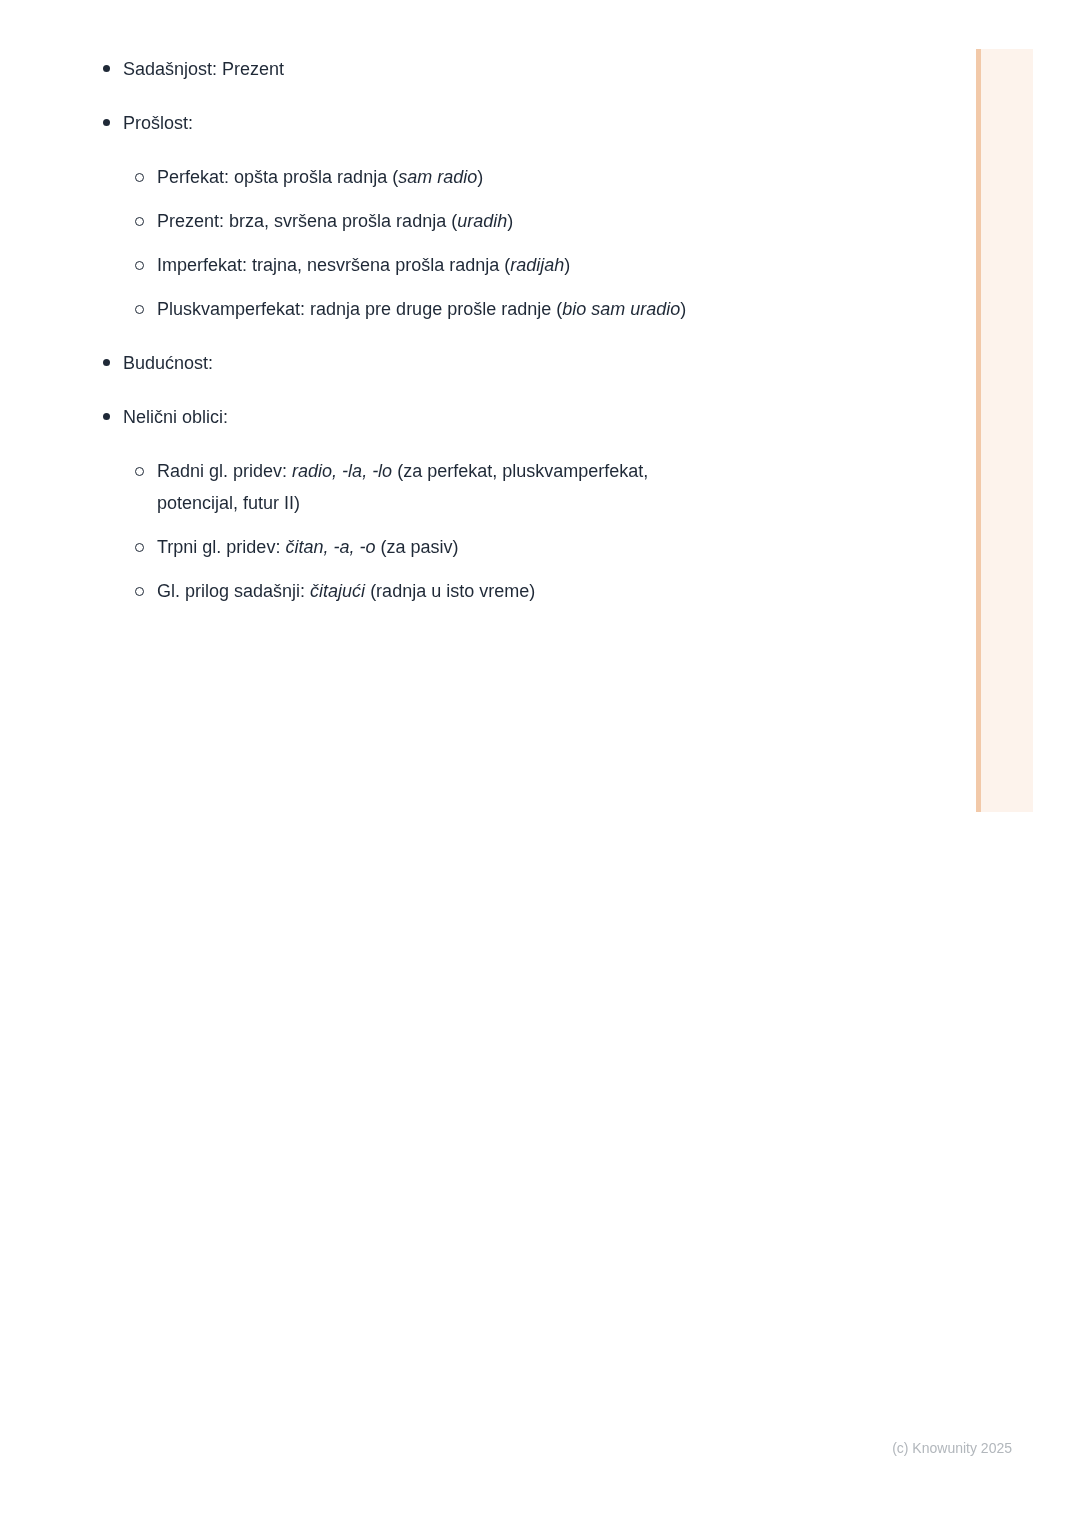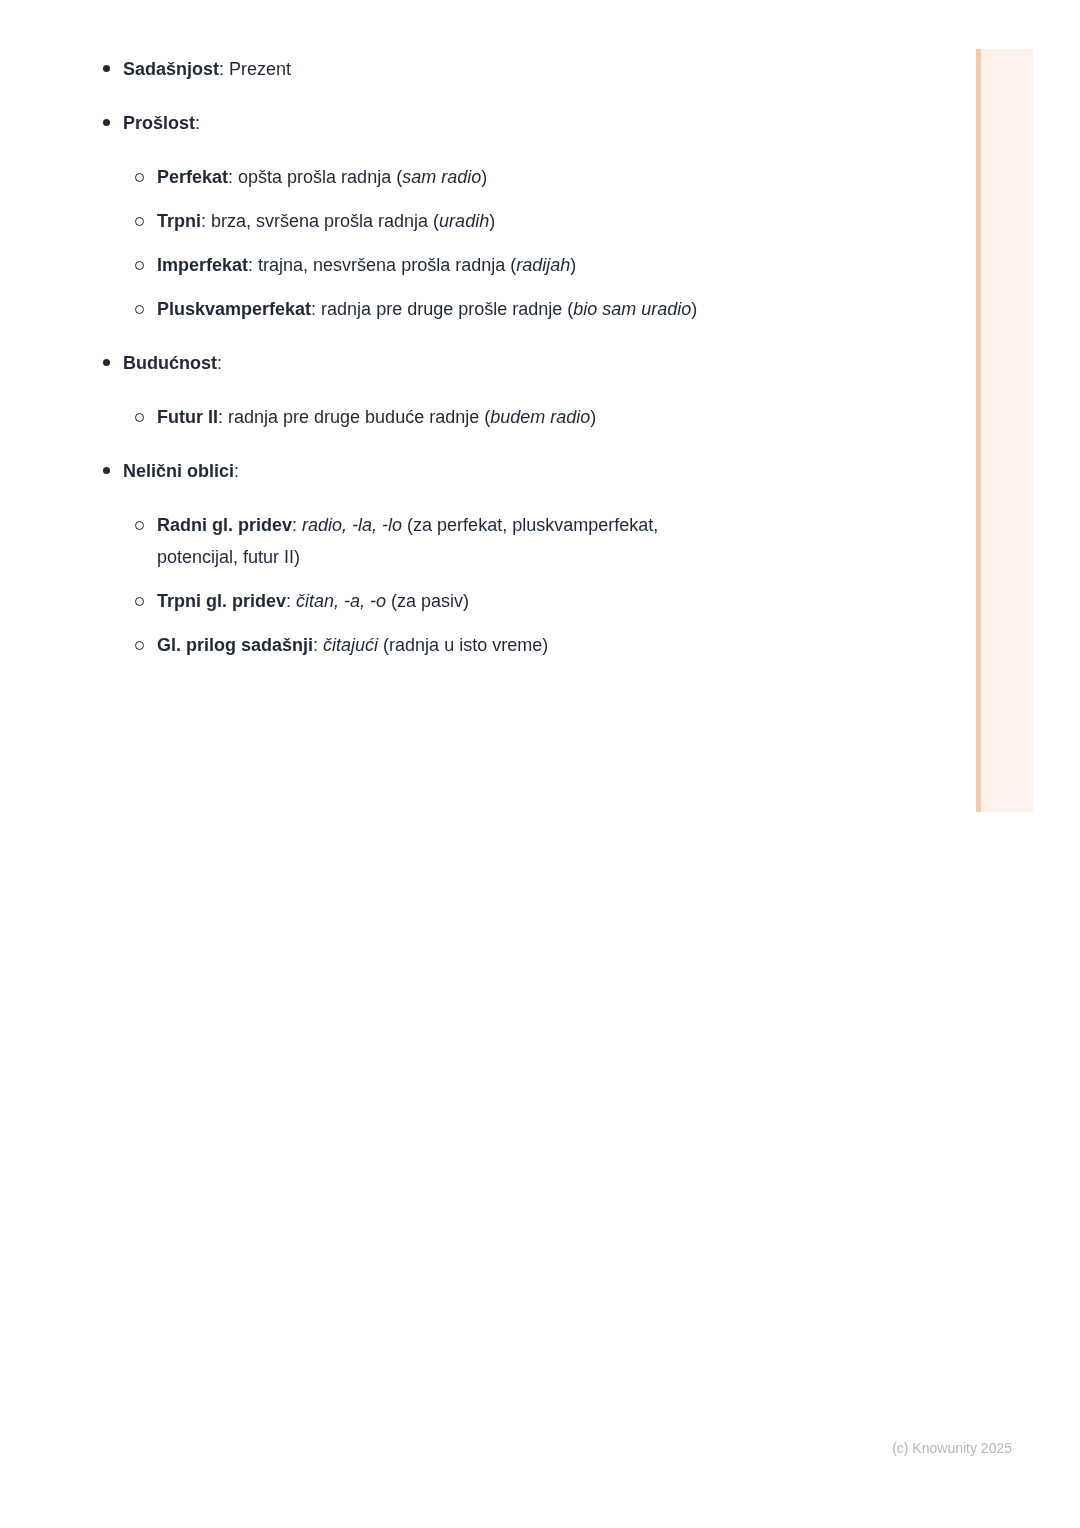--- a/index.html
+++ b/index.html
@@ -37,21 +37,21 @@
   ul.lvl2 > li::before {
     content: "";
     position: absolute;
     left: 12px; top: 12px;
     width: 9px; height: 9px;
     border-radius: 50%;
     border: 1.5px solid var(--text, #1f2937);
     box-sizing: border-box;
     background: transparent;
   }
-  .b { font-weight: 700; }
+  .b { font-weight: 400; }
   .i { font-style: italic; text-align: center; }
   .edge-strip {
     position: absolute;
     left: 976px; top: 49px;
     width: 57px; height: 763px;
     background: var(--strip-fill, #fdf3ec);
     border-left: 5px solid var(--strip-line, #f2c9a9);
     box-sizing: border-box;
   }
   .footer {
@@ -66,26 +66,25 @@
 </head>
 <body style="background: rgb(255, 255, 255); --text: #1f2937; --strip-fill: #fdf3ec; --strip-line: #f2c9a9; --footer: #b2b7bc;">
 
 <div class="edge-strip"></div>
 
 <div class="content">
   <ul class="lvl1" id="outline-root">
       <li><span><span class="b">Sadašnjost</span><span>: Prezent</span></span></li>
       <li><span><span class="b">Prošlost</span><span>:</span></span><ul class="lvl2">
           <li><span><span class="b">Perfekat</span><span>: opšta prošla radnja (</span><span class="i">sam radio</span><span>)</span></span></li>
-          <li><span><span class="b">Trpni</span><span>: brza, svršena prošla radnja (</span><span class="i">uradih</span><span>)</span></span></li>
+          <li><span><span class="b">Prezent</span><span>: brza, svršena prošla radnja (</span><span class="i">uradih</span><span>)</span></span></li>
           <li><span><span class="b">Imperfekat</span><span>: trajna, nesvršena prošla radnja (</span><span class="i">radijah</span><span>)</span></span></li>
           <li><span><span class="b">Pluskvamperfekat</span><span>: radnja pre druge prošle radnje (</span><span class="i">bio sam uradio</span><span>)</span></span></li>
         </ul></li>
       <li><span><span class="b">Budućnost</span><span>:</span></span><ul class="lvl2">
-          <li><span><span class="b">Futur II</span><span>: radnja pre druge buduće radnje (</span><span class="i">budem radio</span><span>)</span></span></li>
         </ul></li>
       <li><span><span class="b">Nelični oblici</span><span>:</span></span><ul class="lvl2">
           <li><span><span class="b">Radni gl. pridev</span><span>: </span><span class="i">radio, -la, -lo</span><span> (za perfekat, pluskvamperfekat,</span><br><span>potencijal, futur II)</span></span></li>
           <li><span><span class="b">Trpni gl. pridev</span><span>: </span><span class="i">čitan, -a, -o</span><span> (za pasiv)</span></span></li>
           <li><span><span class="b">Gl. prilog sadašnji</span><span>: </span><span class="i">čitajući</span><span> (radnja u isto vreme)</span></span></li>
         </ul></li>
     </ul>
 </div>
 
 <div class="footer">(c) Knowunity 2025</div>

